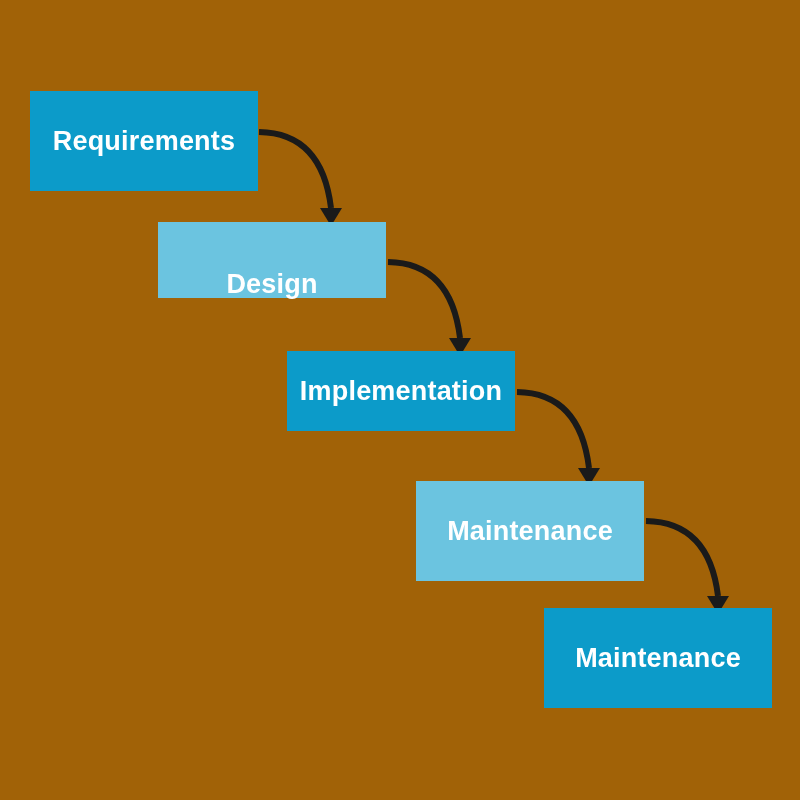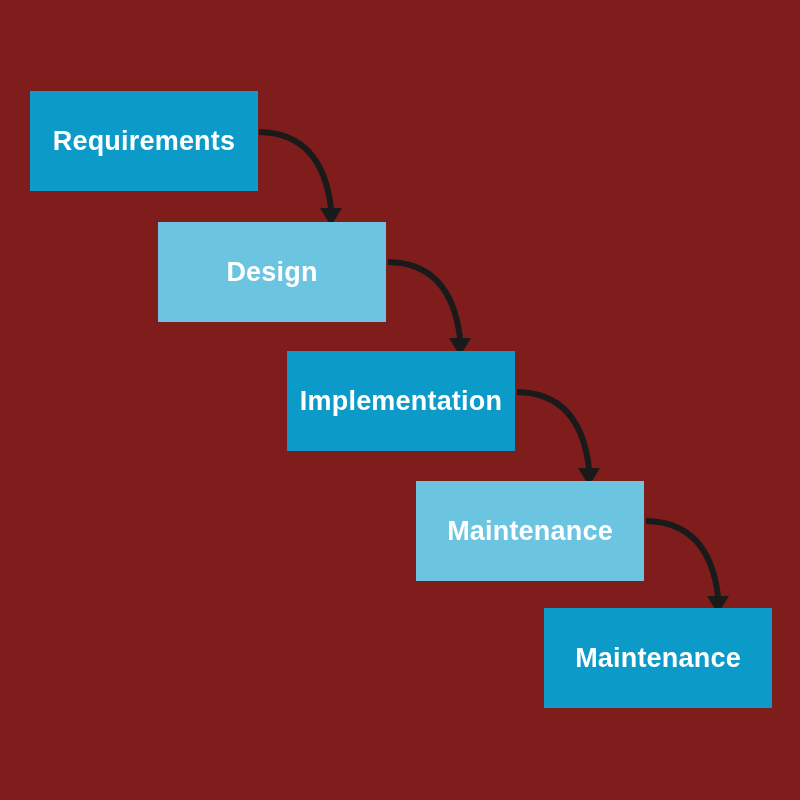--- a/index.html
+++ b/index.html
@@ -43,21 +43,21 @@
   }
   .phase-label {
     display: block;
     padding: 0 6px;
     white-space: nowrap;
   }
 </style>
 </head>
 <body>
 
-<div id="diagram-canvas" style="background: #7f1d1d;">
+<div id="diagram-canvas" style="background: #a16207;">
 
   <svg id="arrow-layer" viewBox="0 0 800 800" width="800" height="800" xmlns="http://www.w3.org/2000/svg" aria-hidden="true">
       <g>
         <path d="M 259 132 Q 322 133 331 208" fill="none" stroke="#1A1A1A" stroke-width="6" stroke-linecap="butt"></path>
         <polygon points="320,208 342,208 331,226" fill="#1A1A1A"></polygon>
       </g>
       <g>
         <path d="M 388 262 Q 451 263 460 338" fill="none" stroke="#1A1A1A" stroke-width="6" stroke-linecap="butt"></path>
         <polygon points="449,338 471,338 460,356" fill="#1A1A1A"></polygon>
       </g>
@@ -68,25 +68,25 @@
       <g>
         <path d="M 646 521 Q 709 522 718 596" fill="none" stroke="#1A1A1A" stroke-width="6" stroke-linecap="butt"></path>
         <polygon points="707,596 729,596 718,614" fill="#1A1A1A"></polygon>
       </g>
     </svg>
 
   <div class="phase-box" style="left: 30px; top: 91px; width: 228px; height: 100px; background: rgb(12, 155, 201); color: rgb(255, 255, 255);">
     <span class="phase-label">Requirements</span>
   </div>
 
-  <div class="phase-box" style="left: 158px; top: 222px; width: 228px; height: 100px; background: rgb(107, 196, 224); color: rgb(255, 255, 255);">
+  <div class="phase-box" style="left: 158px; top: 222px; width: 228px; height: 76px; background: rgb(107, 196, 224); color: rgb(255, 255, 255); align-items: flex-end;">
     <span class="phase-label">Design</span>
   </div>
 
-  <div class="phase-box" style="left: 287px; top: 351px; width: 228px; height: 100px; background: rgb(12, 155, 201); color: rgb(255, 255, 255);">
+  <div class="phase-box" style="left: 287px; top: 351px; width: 228px; height: 80px; background: rgb(12, 155, 201); color: rgb(255, 255, 255);">
     <span class="phase-label">Implementation</span>
   </div>
 
   <div class="phase-box" style="left: 416px; top: 481px; width: 228px; height: 100px; background: rgb(107, 196, 224); color: rgb(255, 255, 255);">
     <span class="phase-label">Maintenance</span>
   </div>
 
   <div class="phase-box" style="left: 544px; top: 608px; width: 228px; height: 100px; background: rgb(12, 155, 201); color: rgb(255, 255, 255);">
     <span class="phase-label">Maintenance</span>
   </div>

